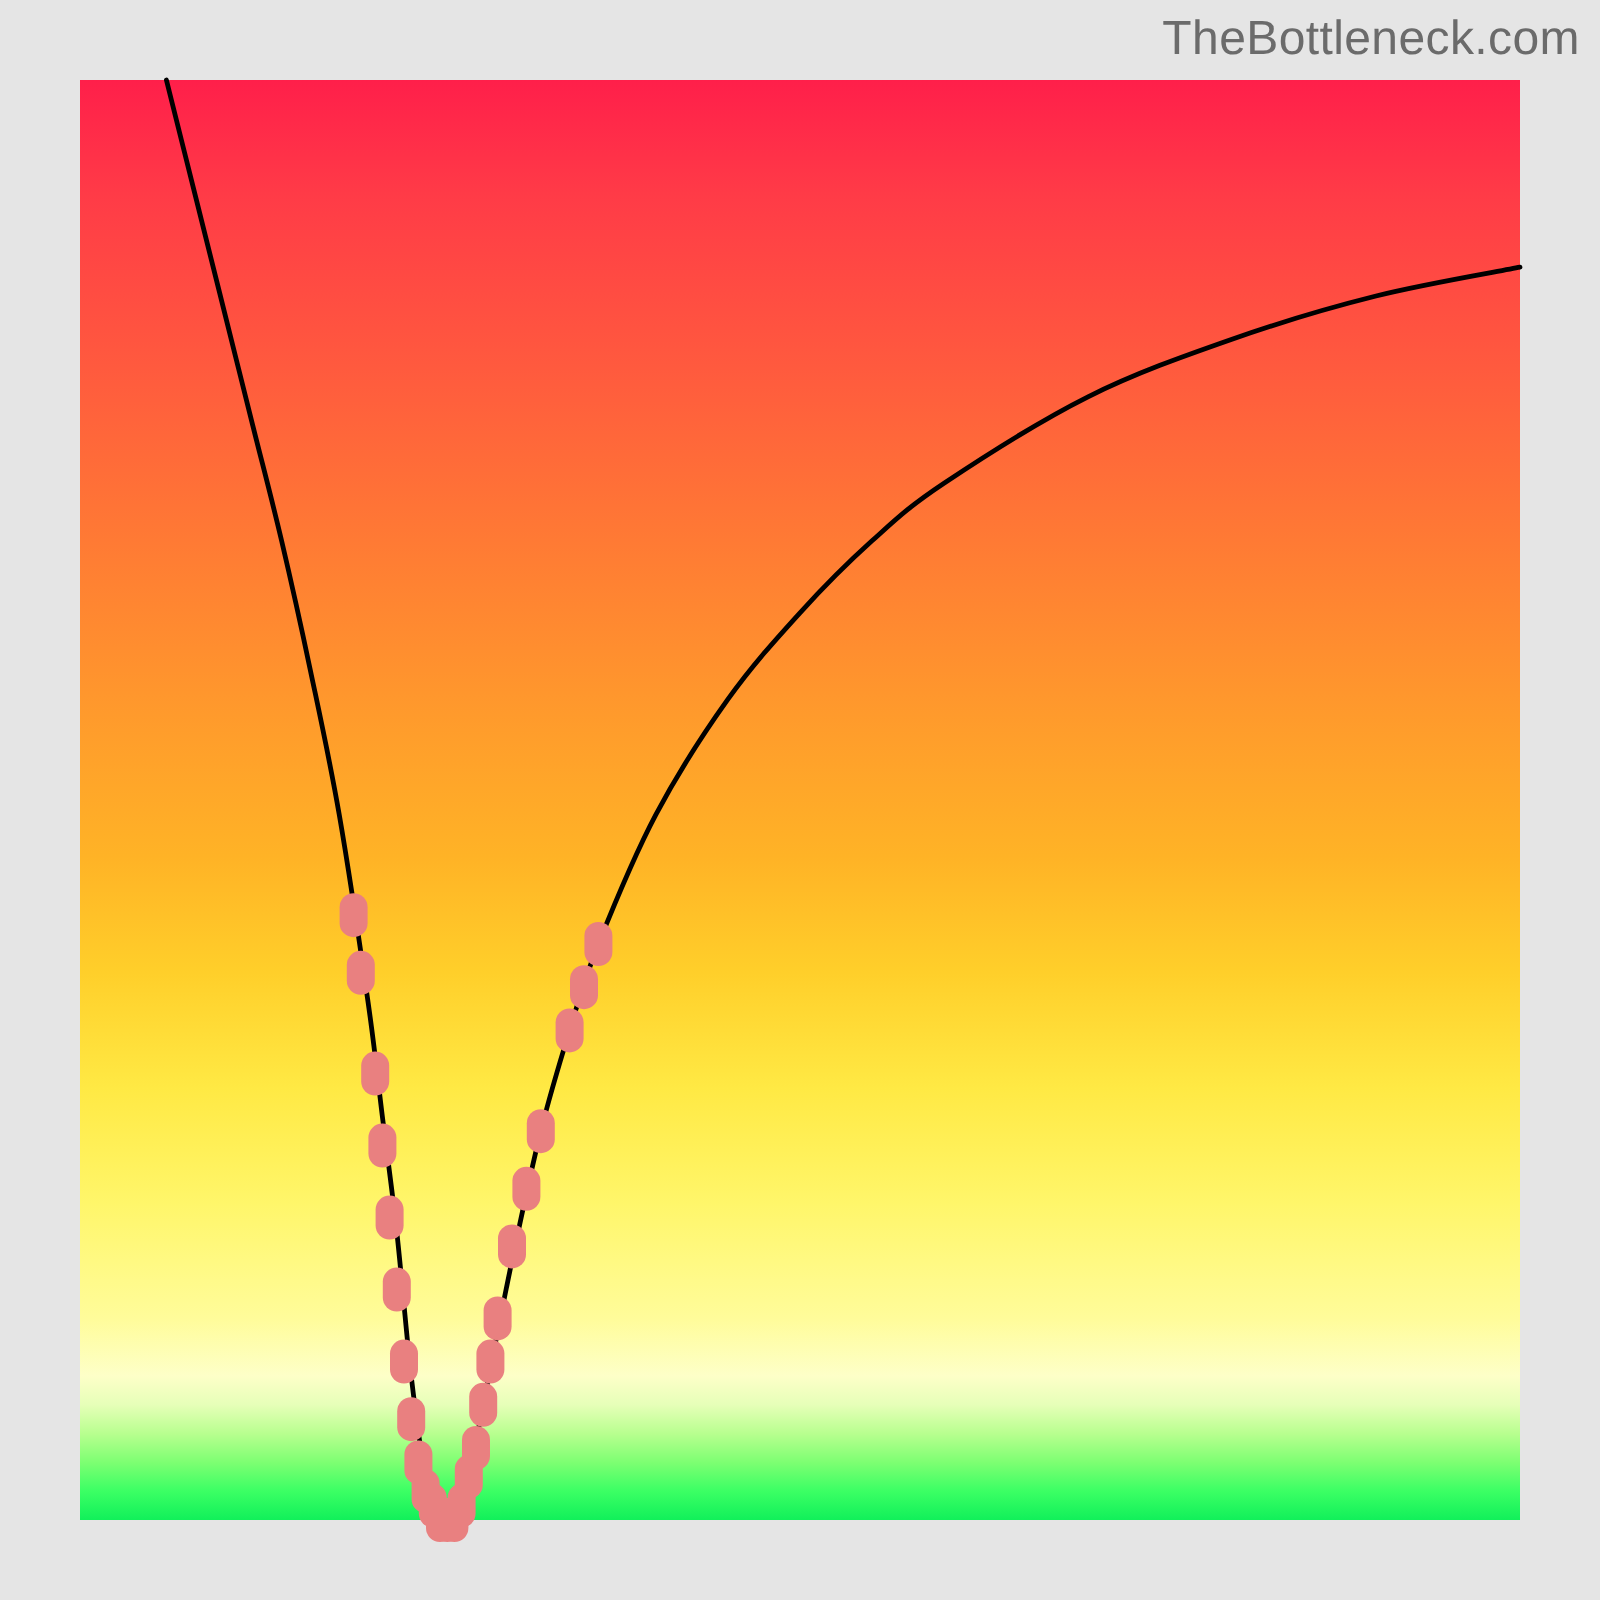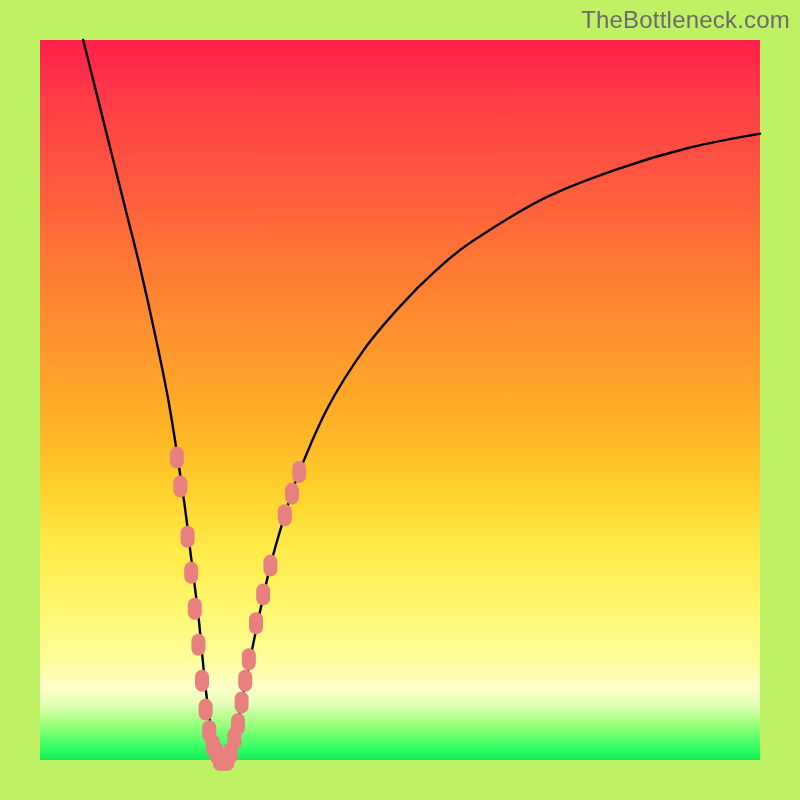--- a/index.html
+++ b/index.html
@@ -10,21 +10,21 @@
     background: #000;
     overflow: hidden;
     font-family: Arial, Helvetica, sans-serif;
   }
   .frame {
     position: absolute;
     left: 0;
     top: 0;
     width: 800px;
     height: 800px;
-    background: #bef264;
+    background: #e5e5e5;
   }
   .plot {
     position: absolute;
     left: 40px;
     top: 40px;
     width: 720px;
     height: 720px;
     
     background: linear-gradient(
       to bottom,

